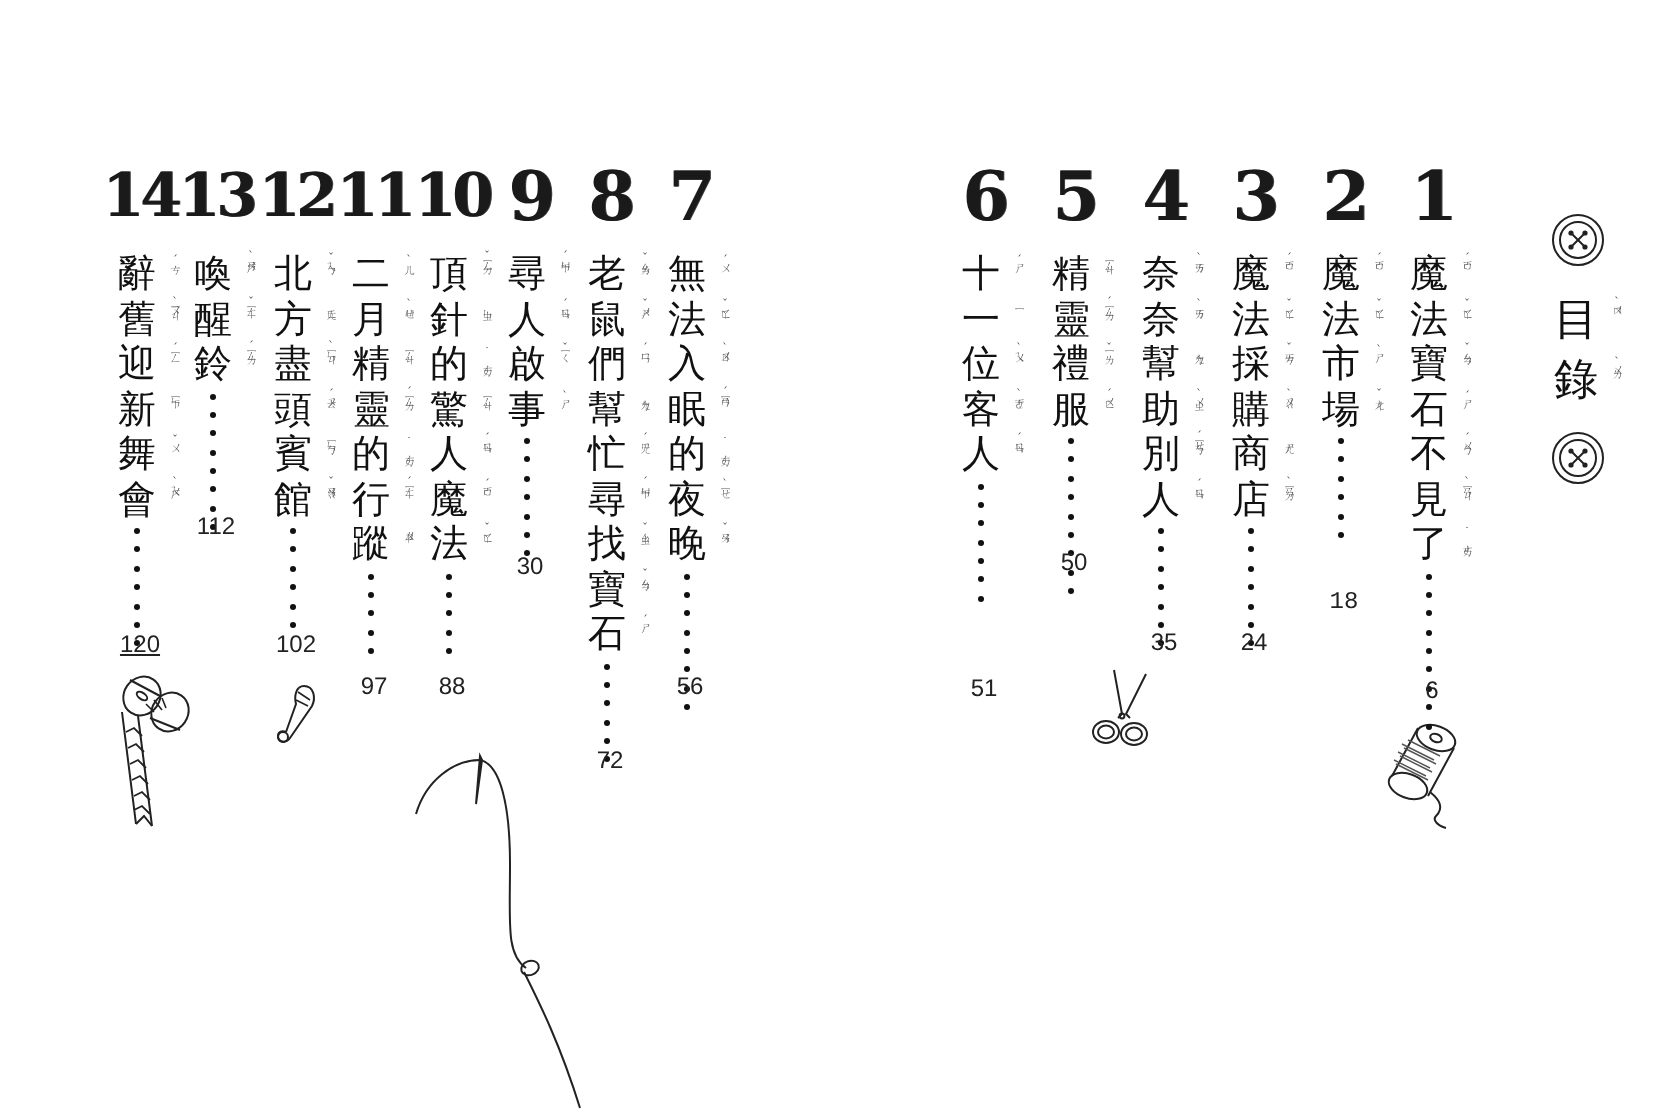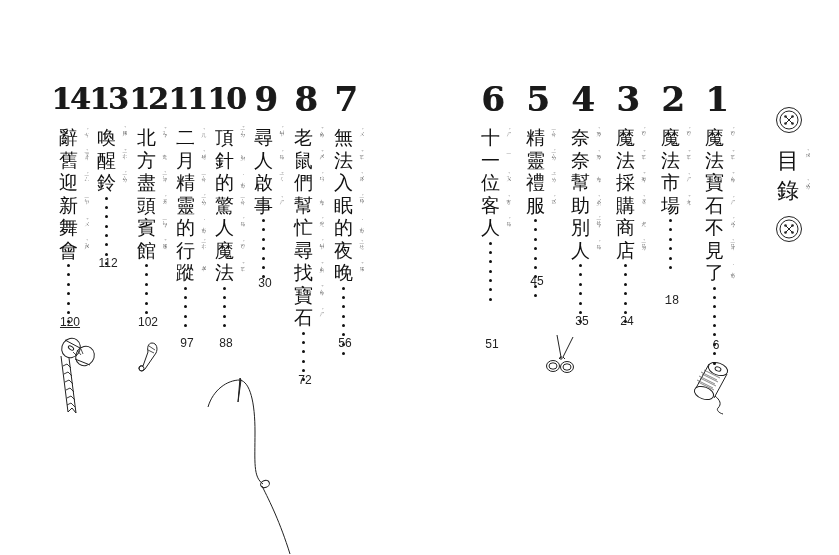--- a/index.html
+++ b/index.html
@@ -301,21 +301,21 @@
         <span class="dot"></span>
         <span class="dot"></span>
         <span class="dot"></span>
         <span class="dot"></span>
         <span class="dot"></span>
         <span class="dot"></span>
         <span class="dot"></span>
         <span class="dot"></span>
       </div>
     </div>
-    <div class="pagenum" style="left: 537px; top: 274px;">45</div>
+    <div class="pagenum" style="left: 537px; top: 274px;">50</div>
     <div class="numeral big" style="left: 492px;">6</div>
     <div class="chapter" style="left: 498px;">
       <div class="title-col">
         <div class="char-row">
           <span class="char">十</span>
           <span class="zhuyin">ㄕˊ</span>
         </div>
         <div class="char-row">
           <span class="char">一</span>
           <span class="zhuyin">ㄧ</span>

